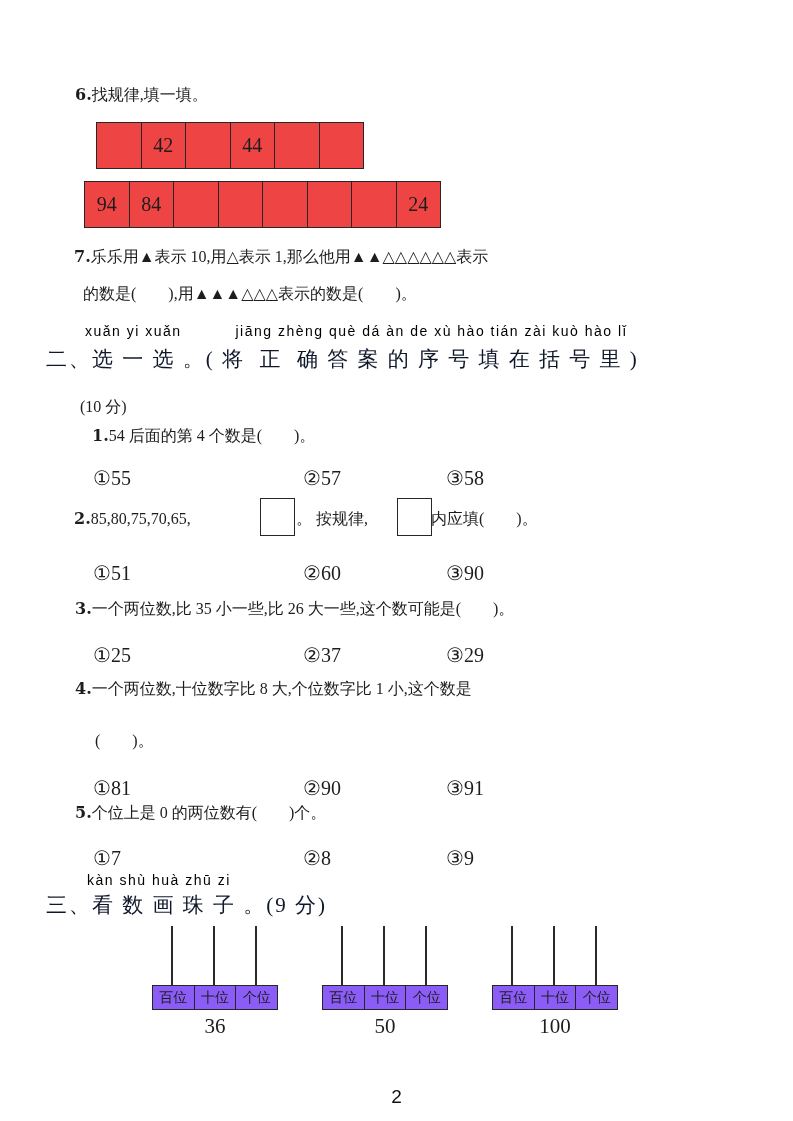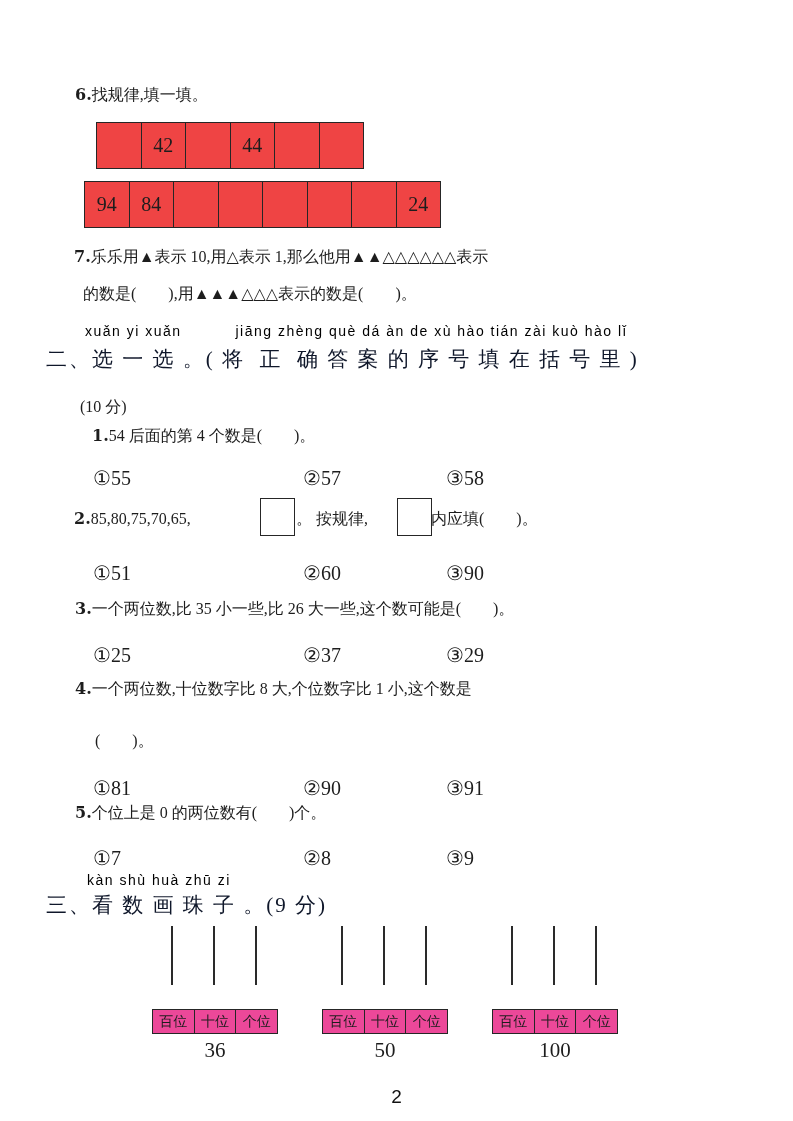--- a/index.html
+++ b/index.html
@@ -22,21 +22,21 @@
   .blankbox{position:absolute;width:33px;height:36px;border:1.6px solid #262626;background:#fff;}
   
   .optrow{position:absolute;left:0;width:793px;height:28px;}
   .opt{position:absolute;font-size:20px;white-space:pre;}
   .opt1{left:93px;} .opt2{left:283px;margin-left:20px;} .opt3{left:446px;}
   
   .pv{position:absolute;top:926px;width:126px;}
   .rodzone{position:relative;height:59px;}
   .rod{position:absolute;top:0;height:59px;width:2px;background:#2a2a2a;}
   .rod.r1{left:19px;} .rod.r2{left:61px;} .rod.r3{left:103px;}
-  .pvtable{display:flex;border:1.5px solid #262626;background:#ec4899;margin-top:24px;}
+  .pvtable{display:flex;border:1.5px solid #262626;background:#8b5cf6;}
   .pvcell{flex:1;height:23px;border-right:1.5px solid #262626;
     display:flex;align-items:center;justify-content:center;
     font-size:14px;white-space:nowrap;}
   .pvcell:last-child{border-right:none;}
   .pvnum{text-align:center;margin-top:4px;font-size:21px;}
   .pagenum{position:absolute;top:1086px;left:0;width:793px;text-align:center;
     font-family:"Liberation Sans","DejaVu Sans",sans-serif;font-size:19px;color:#111;}
 </style>
 </head>
 <body>

